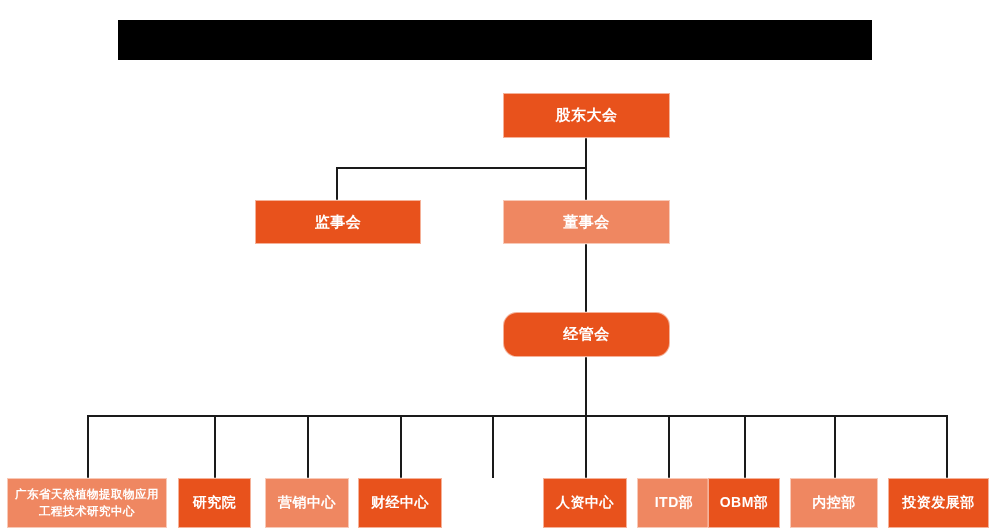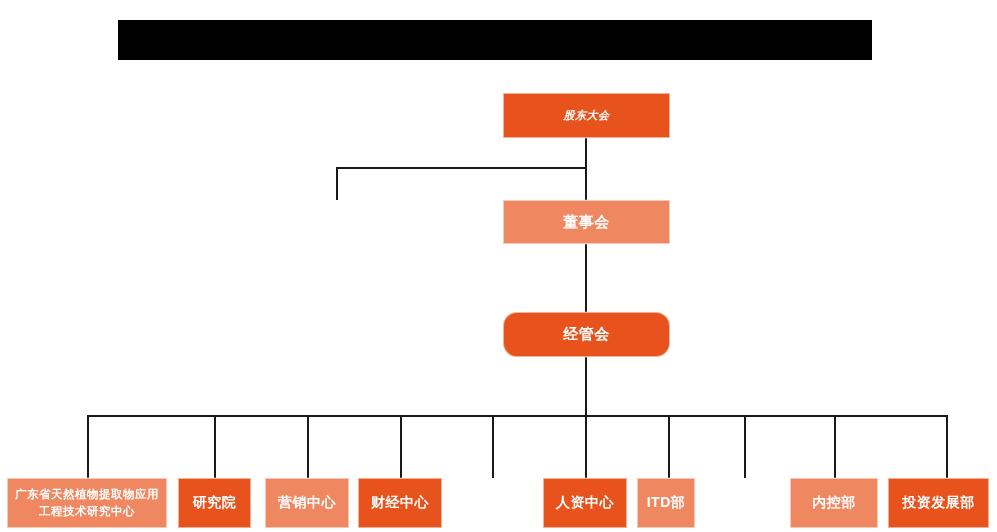--- a/index.html
+++ b/index.html
@@ -49,21 +49,21 @@
     color: #ffffff;
     font-weight: bold;
     letter-spacing: 0.5px;
     line-height: 1.25;
     border: 1px solid rgba(255,255,255,0.55);
     box-shadow: 0 0 0 1px rgba(255,255,255,0.25);
   }
   .node.dark  { background: #E8521C; }
   .node.light { background: #EF8761; }
 
-  .node.lvl1 { font-size: 11px; font-style: italic; }
+  .node.lvl1 { font-size: 15px; }
   .node.lvl2 { font-size: 15px; }
   .node.lvl3 { font-size: 15px; border-radius: 14px; }
   .node.leaf { font-size: 14px; }
   .node.leaf.tiny { font-size: 11.5px; padding: 0 2px; line-height: 1.45; }
 </style>
 </head>
 <body>
 
 <div id="canvas">
 
@@ -86,26 +86,28 @@
   <div class="line-v" style="left:400px; top:415px; height:63px;"></div>
   <div class="line-v" style="left:492px; top:415px; height:63px;"></div>
   <div class="line-v" style="left:585px; top:415px; height:63px;"></div>
   <div class="line-v" style="left:668px; top:415px; height:63px;"></div>
   <div class="line-v" style="left:744px; top:415px; height:63px;"></div>
   <div class="line-v" style="left:834px; top:415px; height:63px;"></div>
   <div class="line-v" style="left:946px; top:415px; height:63px;"></div>
 
   <div class="node lvl1 dark" style="left:503px; top:93px; width:167px; height:45px;">股东大会</div>
 
+  <div class="node lvl2 dark" style="left:255px; top:200px; width:166px; height:44px;">监事会</div>
   <div class="node lvl2 light" style="left:503px; top:200px; width:167px; height:44px;">董事会</div>
 
   <div class="node lvl3 dark" style="left:503px; top:312px; width:167px; height:45px;">经管会</div>
 
   <div class="node leaf light tiny" style="left:7px; top:478px; width:160px; height:50px;">广东省天然植物提取物应用工程技术研究中心</div>
   <div class="node leaf dark" style="left:178px; top:478px; width:73px; height:50px;">研究院</div>
   <div class="node leaf light" style="left:265px; top:478px; width:84px; height:50px;">营销中心</div>
   <div class="node leaf dark" style="left:358px; top:478px; width:84px; height:50px;">财经中心</div>
   <div class="node leaf dark" style="left:543px; top:478px; width:84px; height:50px;">人资中心</div>
-  <div class="node leaf light" style="left:637px; top:478px; width:58px; height:50px;">ITD部</div>
+  <div class="node leaf light" style="left:637px; top:478px; width:74px; height:50px;">ITD部</div>
+  <div class="node leaf dark" style="left:708px; top:478px; width:72px; height:50px;">OBM部</div>
   <div class="node leaf light" style="left:790px; top:478px; width:88px; height:50px;">内控部</div>
   <div class="node leaf dark" style="left:888px; top:478px; width:101px; height:50px;">投资发展部</div>
 
 </div>
 
 </body></html>

